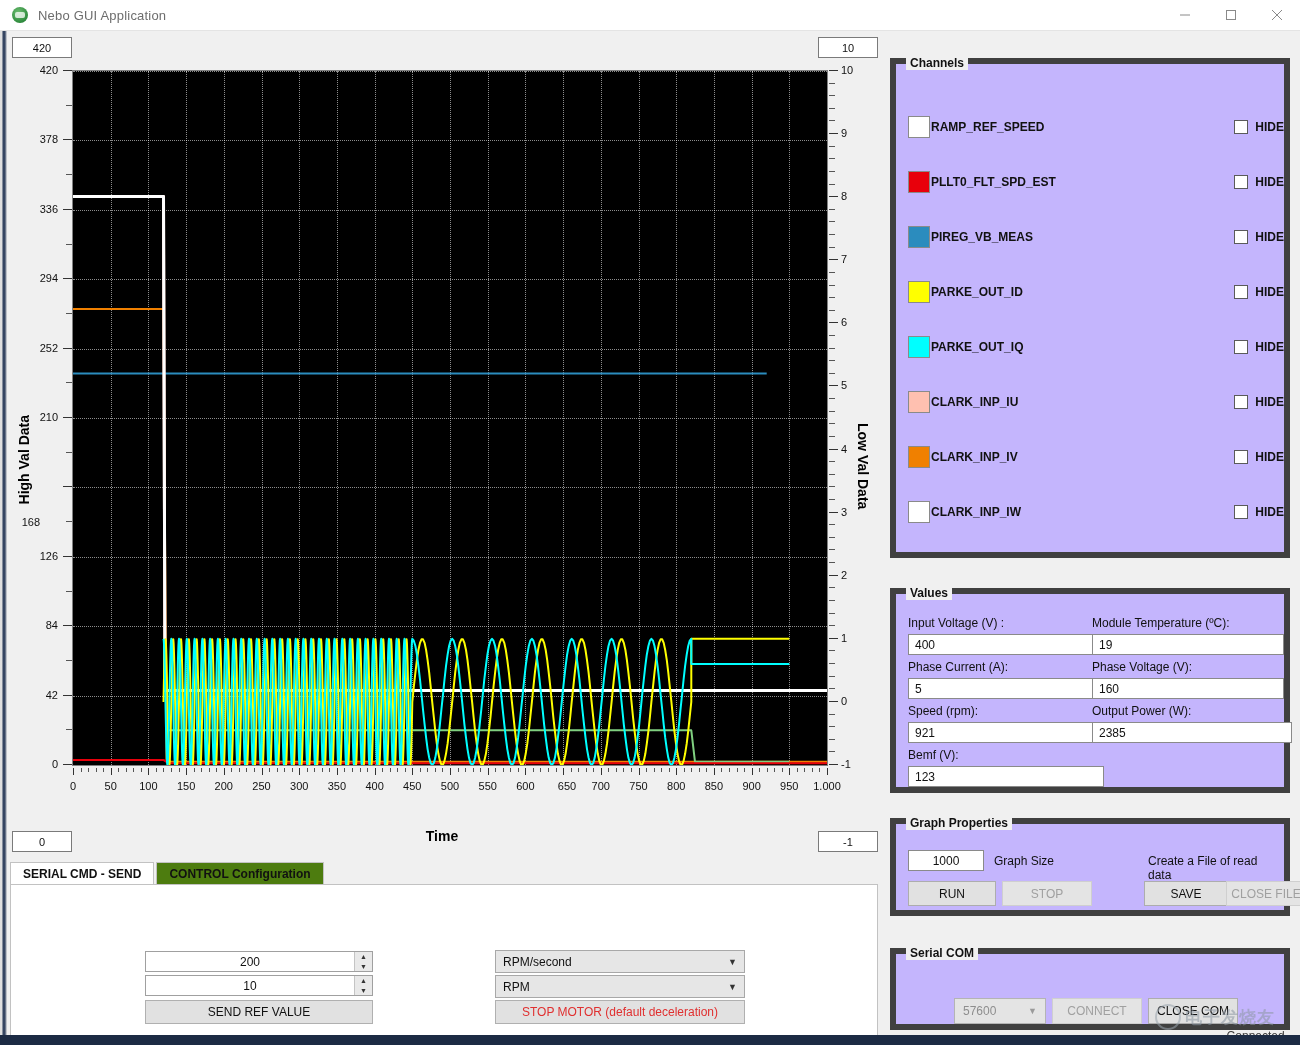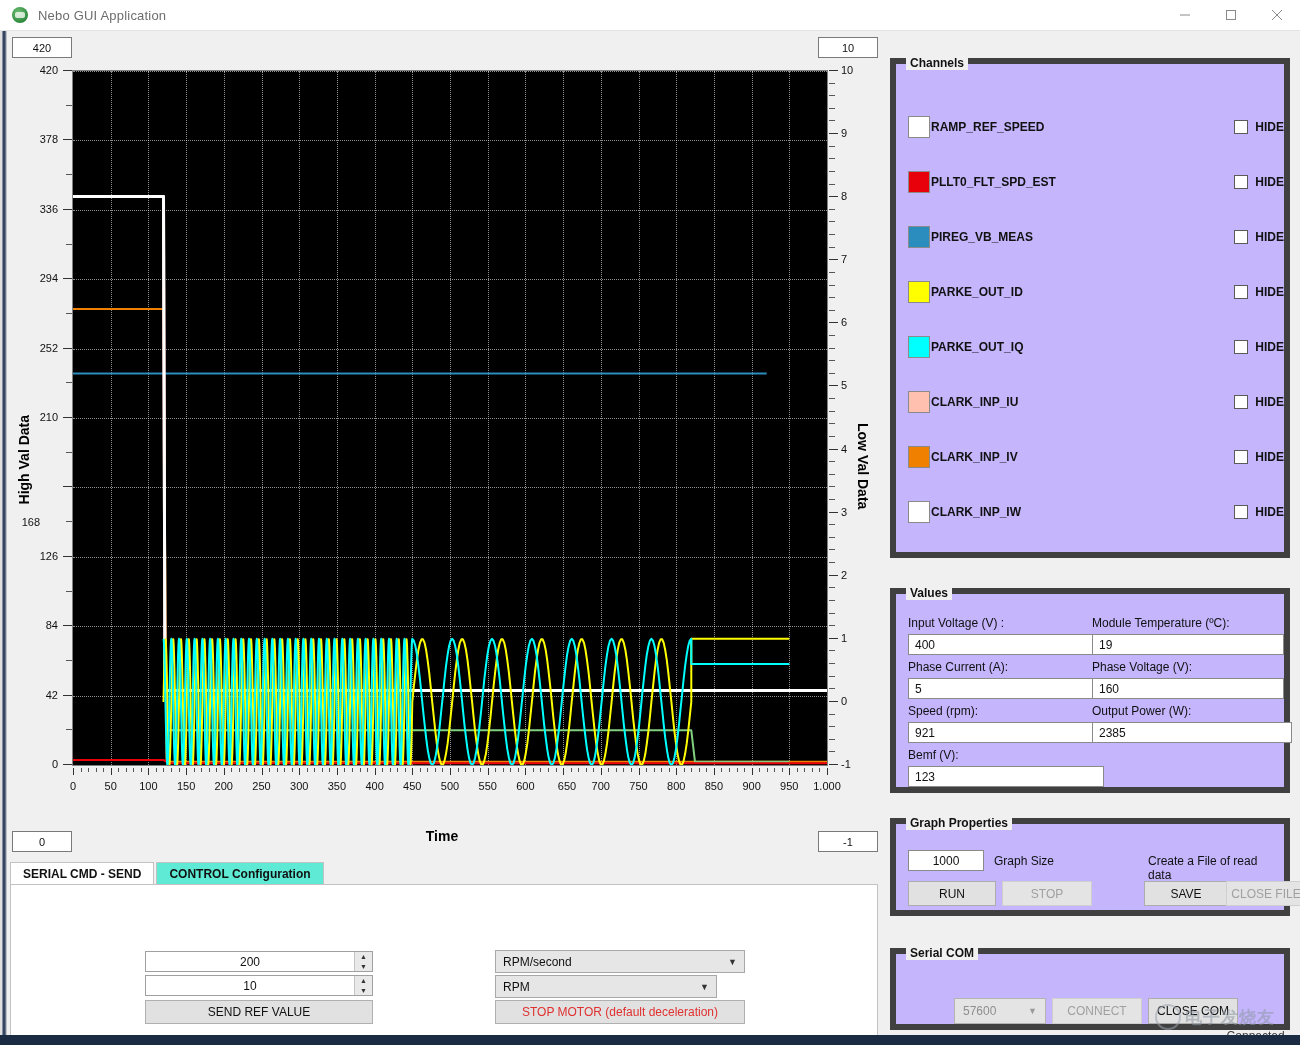--- a/index.html
+++ b/index.html
@@ -136,21 +136,21 @@
   .combo .caret{ margin-left:auto; margin-right:8px; color:#9a9a9a; font-size:9px; }
 
   .status{ position:absolute; right:12px; bottom:2px; font-size:12px; color:#3a3a3a; }
 
   
   .tabzone{ position:absolute; left:10px; top:862px; width:868px; height:175px; }
   .tabstrip{ position:absolute; left:0; top:0; height:22px; display:flex; }
   .tab{
     height:22px; padding:0 12px; display:flex; align-items:center;
     font-weight:bold; font-size:12px; color:#111;
-    border:1px solid #c2c2c2; border-bottom:none; background:#5eead4;
+    border:1px solid #c2c2c2; border-bottom:none; background:#4d7c0f;
     margin-right:2px;
   }
   .tab.active{ background:#ffffff; }
   .tabbody{
     position:absolute; left:0; top:22px; width:868px; height:153px;
     background:#fff; border:1px solid #c2c2c2;
   }
 
   .spin{
     position:absolute; background:#fff; border:1px solid #a0a0a0;
@@ -649,21 +649,21 @@
         <span>▼</span>
       </div>
     </div>
 
     <div class="wide-btn" style="left:134px; top:115px; width:228px;">SEND REF VALUE</div>
 
     <div class="combo2" style="left:484px; top:65px; width:250px;">
       <span>RPM/second</span>
       <span class="caret">▼</span>
     </div>
-    <div class="combo2" style="left:484px; top:90px; width:222px;">
+    <div class="combo2" style="left:484px; top:90px; width:250px;">
       <span>RPM</span>
       <span class="caret">▼</span>
     </div>
     <div class="wide-btn" style="left:484px; top:115px; width:250px; color:#e03030;">STOP MOTOR (default deceleration)</div>
   </div>
 </div>
 
 <div class="watermark">
   <div class="wm-circle"></div>
   <div class="wm-text">电子发烧友</div>

